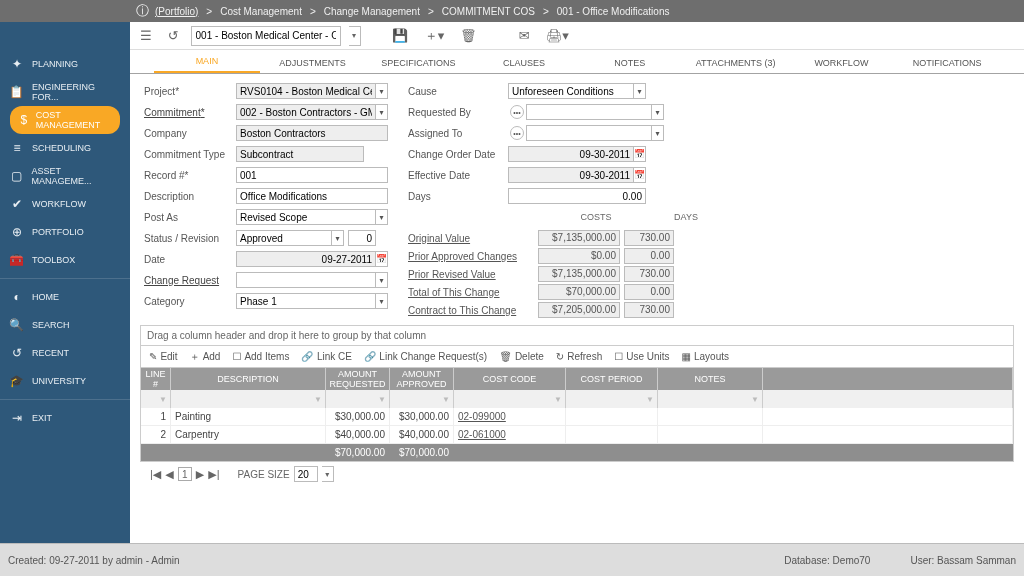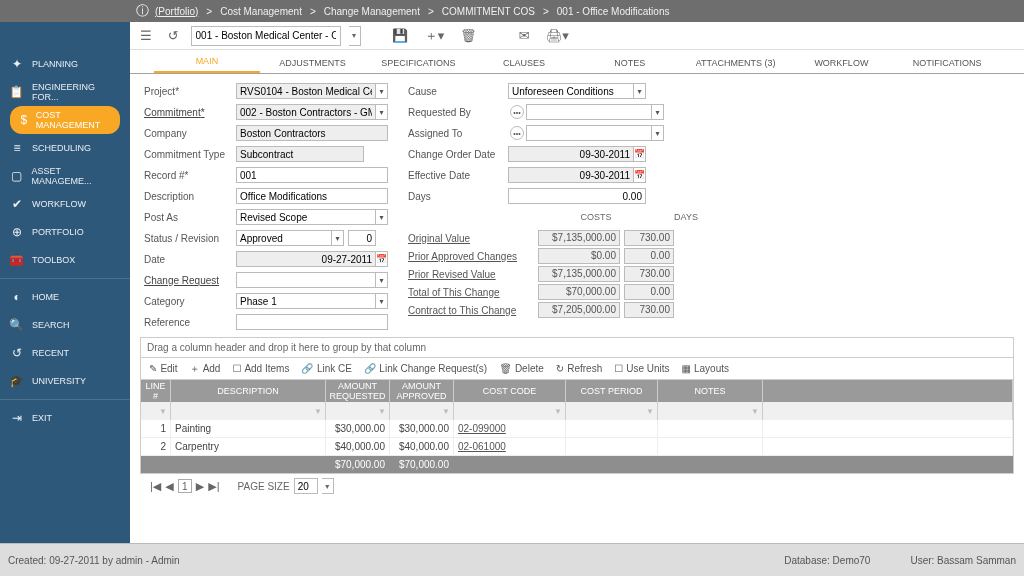--- a/index.html
+++ b/index.html
@@ -219,24 +219,20 @@
         <div class="frow">
             <span class="flabel link">Change Request</span>
             <input class="finput" value="" style="">
             <span class="fdrop">▾</span>
           </div>
         <div class="frow">
             <span class="flabel">Category</span>
             <input class="finput" value="Phase 1" style="">
             <span class="fdrop">▾</span>
           </div>
-        <div class="frow">
-            <span class="flabel">Reference</span>
-            <input class="finput" style="width: 152px;" value="">
-          </div>
       </div>
 
       <div class="form-col">
         <div class="frow">
             <span class="flabel flabel-w">Cause</span>
             <input class="finput" style="width: 126px;" value="Unforeseen Conditions">
             <span class="fdrop">▾</span>
           </div>
         <div class="frow">
             <span class="flabel flabel-w">Requested By</span>

